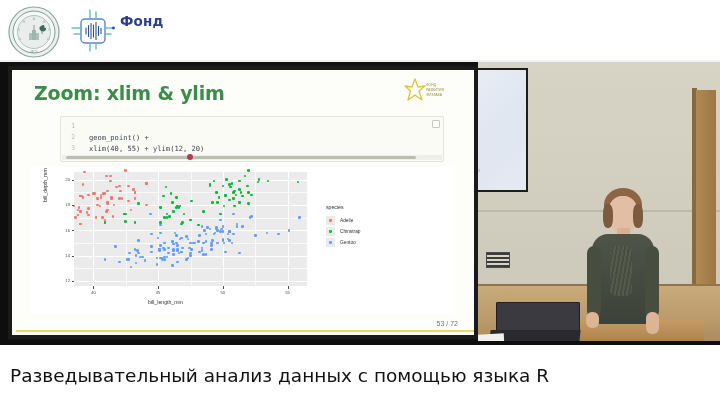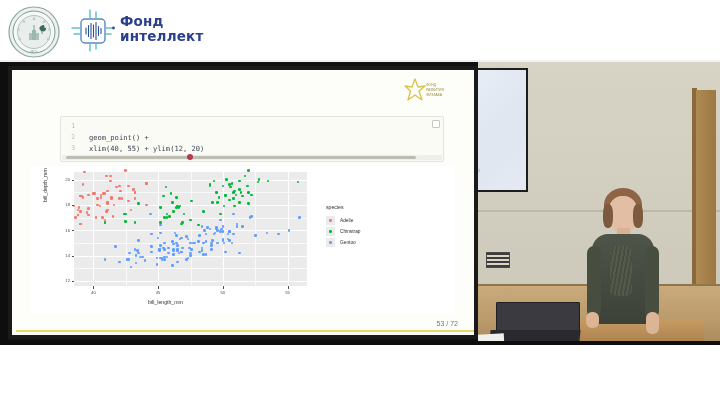--- a/index.html
+++ b/index.html
@@ -212,31 +212,31 @@
             <line x1="26" y1="4" x2="26" y2="10"></line>
           <line x1="20" y1="36" x2="20" y2="43"></line>
             <line x1="26" y1="36" x2="26" y2="41"></line>
         </g>
         <circle cx="43.5" cy="20" r="1.4" fill="#2b4f93"></circle>
       </svg>
     </div>
 
     <div class="fund-text">
       <span class="l1">Фонд</span>
-      <span class="l2">интеллект</span>
     </div>
 
     <div class="hdr-sep"></div>
   </div>
 
   <div class="video">
 
     <div class="slide-outer">
       <div class="slide">
 
+        <div class="slide-title">Zoom: xlim &amp; ylim</div>
 
         <div class="star-logo">
           <svg width="22" height="26" viewBox="0 0 22 26">
             <path d="M11 1 L14 9 L21 8 L15 13 L18 22 L11 17 L4 22 L6.5 13 L1 8 L8 9 Z" fill="none" stroke="#d8c24a" stroke-width="1.3" stroke-linejoin="round"></path>
           </svg>
           <div class="stxt">
             <div>ФОНД</div>
             <div>РАЗВИТИЯ</div>
             <div>ФИЗФАКА</div>
           </div>
@@ -613,14 +613,17 @@
 
       <div class="laptop-lid"></div>
       <div class="laptop-base"></div>
       <div class="papers"></div>
     </div>
 
     <div class="video-dark-l"></div>
     <div class="video-dark-b"></div>
   </div>
 
+  <div class="caption">
+    <span>Разведывательный анализ данных с помощью языка R</span>
+  </div>
 
 </div>
 
 </body></html>

